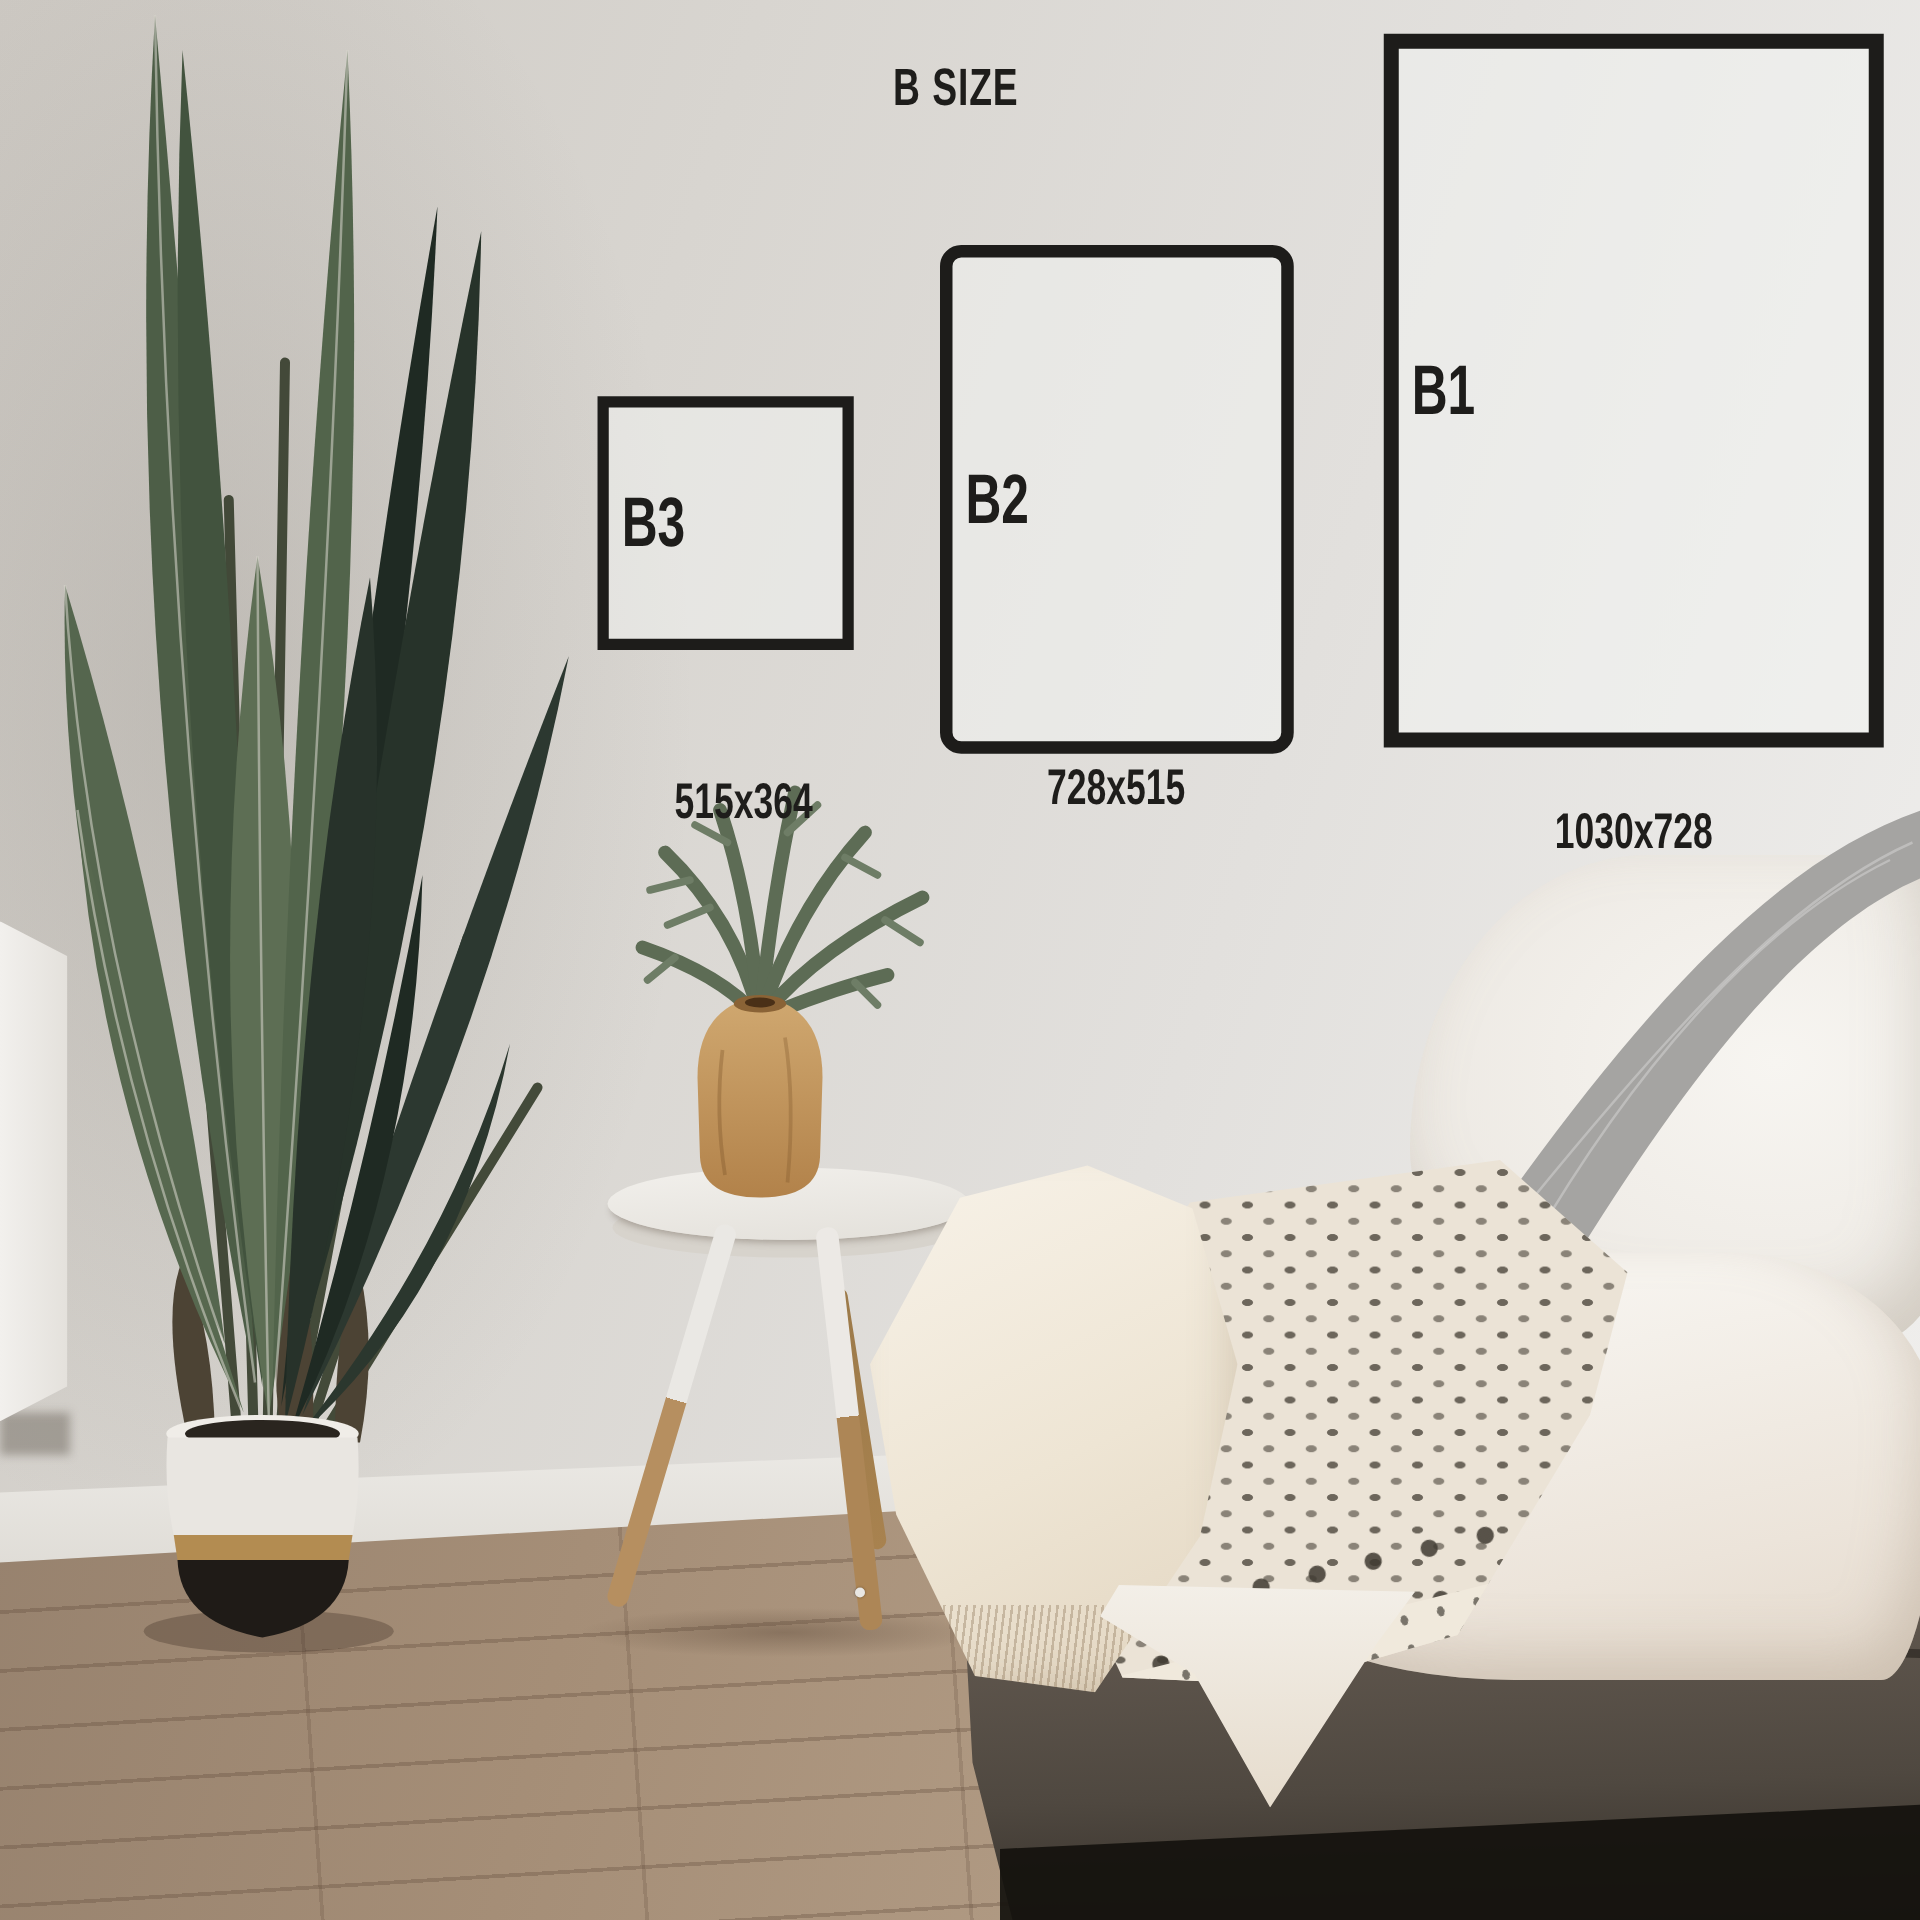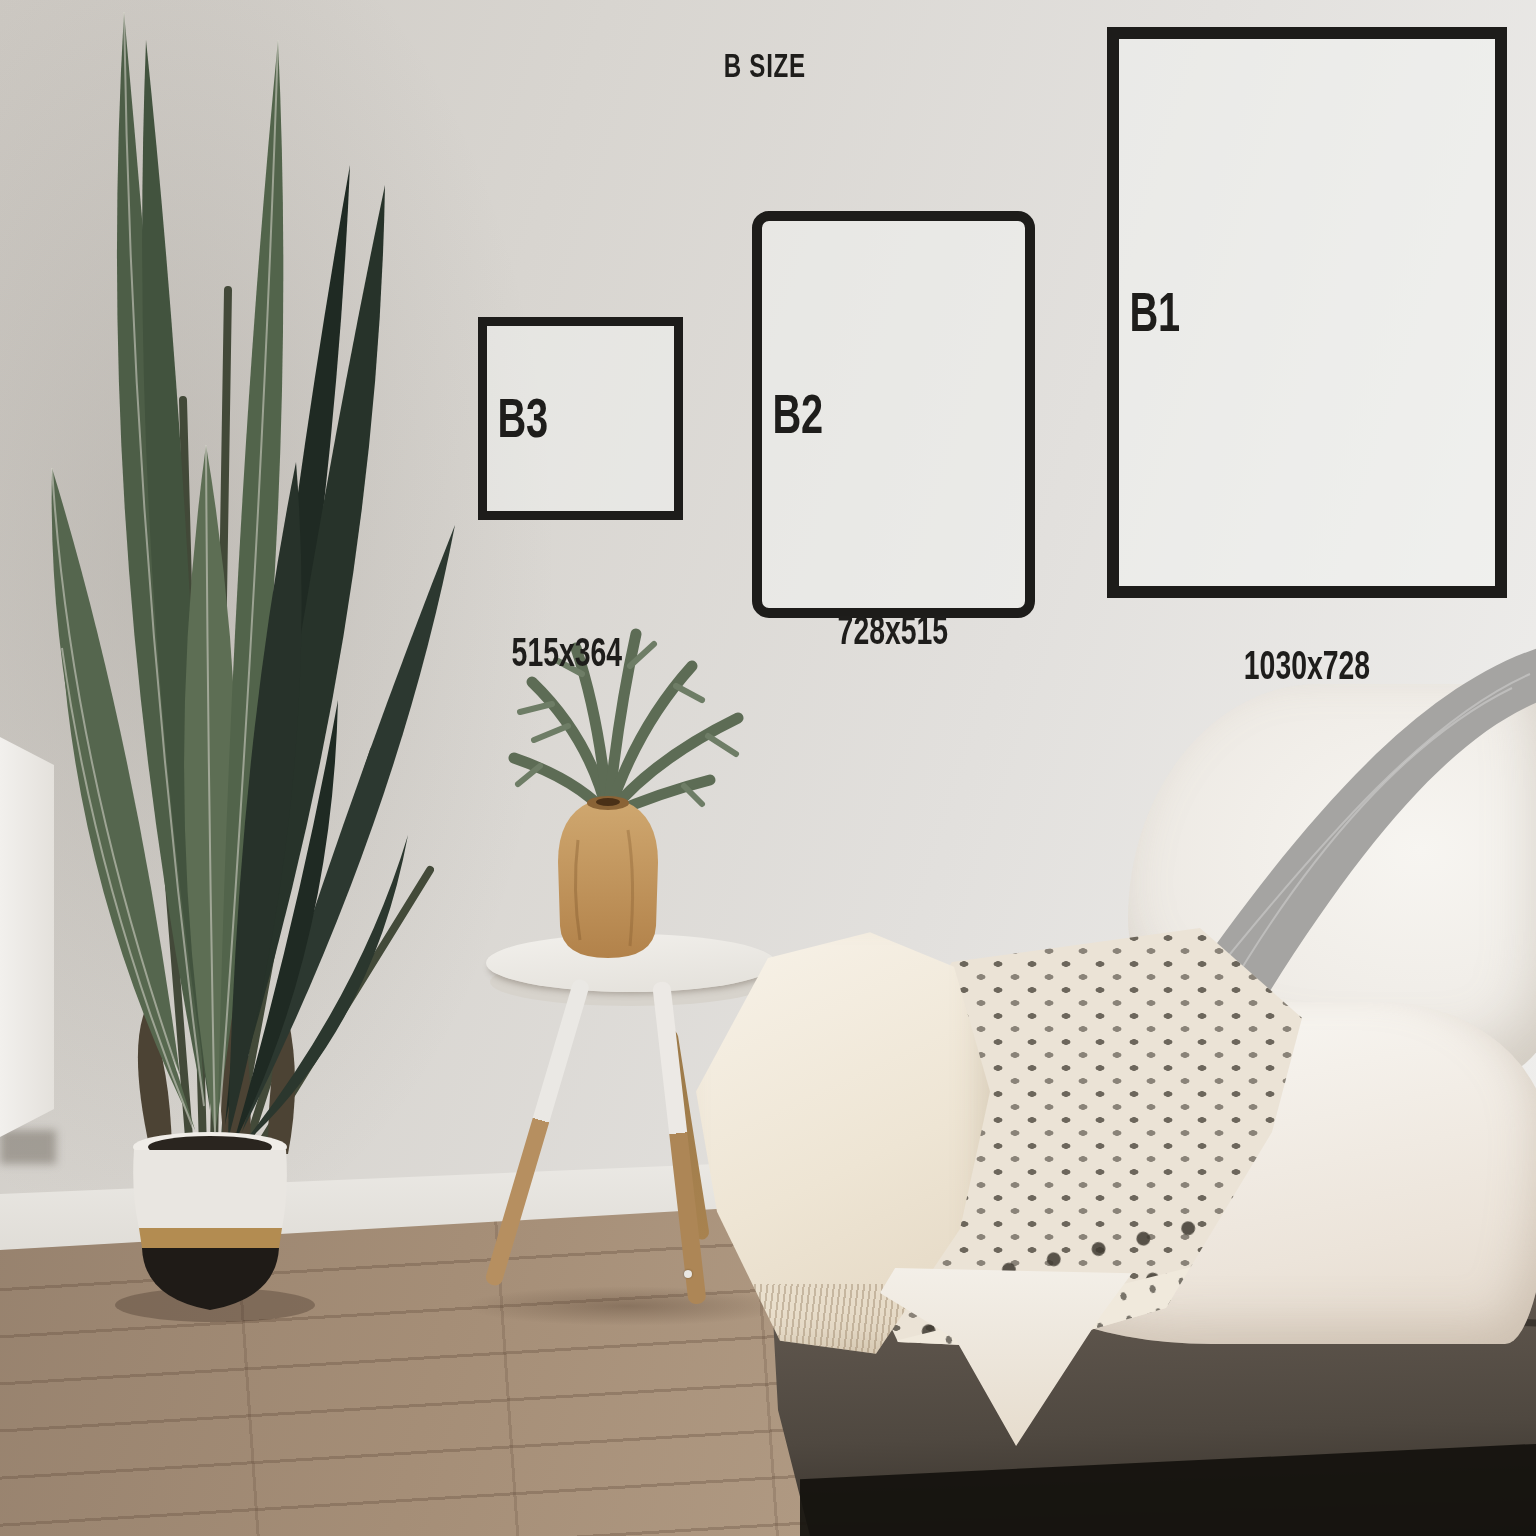--- a/index.html
+++ b/index.html
@@ -79,29 +79,29 @@
   .muslin{left:690px;top:928px;width:300px;height:430px;
         background:linear-gradient(155deg,#f6f0e5 10%,#eee5d4 55%,#e2d5c0 100%);
         clip-path:polygon(60% 1%,88% 9%,100% 38%,90% 70%,62% 99%,30% 96%,9% 66%,2% 38%,26% 7%);
         box-shadow:inset -10px -14px 30px rgba(150,130,105,.25);}
   .muslin .fringe{position:absolute;left:0;bottom:0;width:100%;height:74px;
         background:repeating-linear-gradient(97deg,rgba(0,0,0,0) 0 4px,rgba(150,128,100,.42) 4px 6px);}
 
   
   .guide-text{color:#1e1d1b;font-weight:bold;text-align:center;line-height:1.05;}
   .cond{display:inline-block;transform:scaleX(.71);transform-origin:center;white-space:nowrap;}
-  .title{left:595px;top:48px;width:340px;font-size:34px;letter-spacing:1px;}
+  .title{left:595px;top:48px;width:340px;font-size:42px;letter-spacing:1px;}
   .frame{border-style:solid;border-color:#1d1c1a;box-sizing:border-box;
          background:rgba(244,245,243,.5);display:flex;align-items:center;justify-content:flex-start;}
   .frame-b3{left:478px;top:317px;width:205px;height:203px;border-width:9px;}
-  .frame-b2{left:752px;top:211px;width:283px;height:407px;border-width:10px;border-radius:17px;}
+  .frame-b2{left:752px;top:196px;width:283px;height:407px;border-width:10px;border-radius:17px;}
   .frame-b1{left:1107px;top:27px;width:400px;height:571px;border-width:12px;}
   .frame-label{font-size:56px;}
   .caption{width:220px;font-size:40px;}
-  .cap-b3{left:457px;top:620px;margin-top:11px;}
+  .cap-b3{left:485px;top:620px;}
   .cap-b2{left:783px;top:609px;}
   .cap-b1{left:1197px;top:644px;}
 </style>
 </head>
 <body>
 
 <div id="stage">
 
   <div class="abs wall"></div>
   <div class="abs wall-shade"></div>

